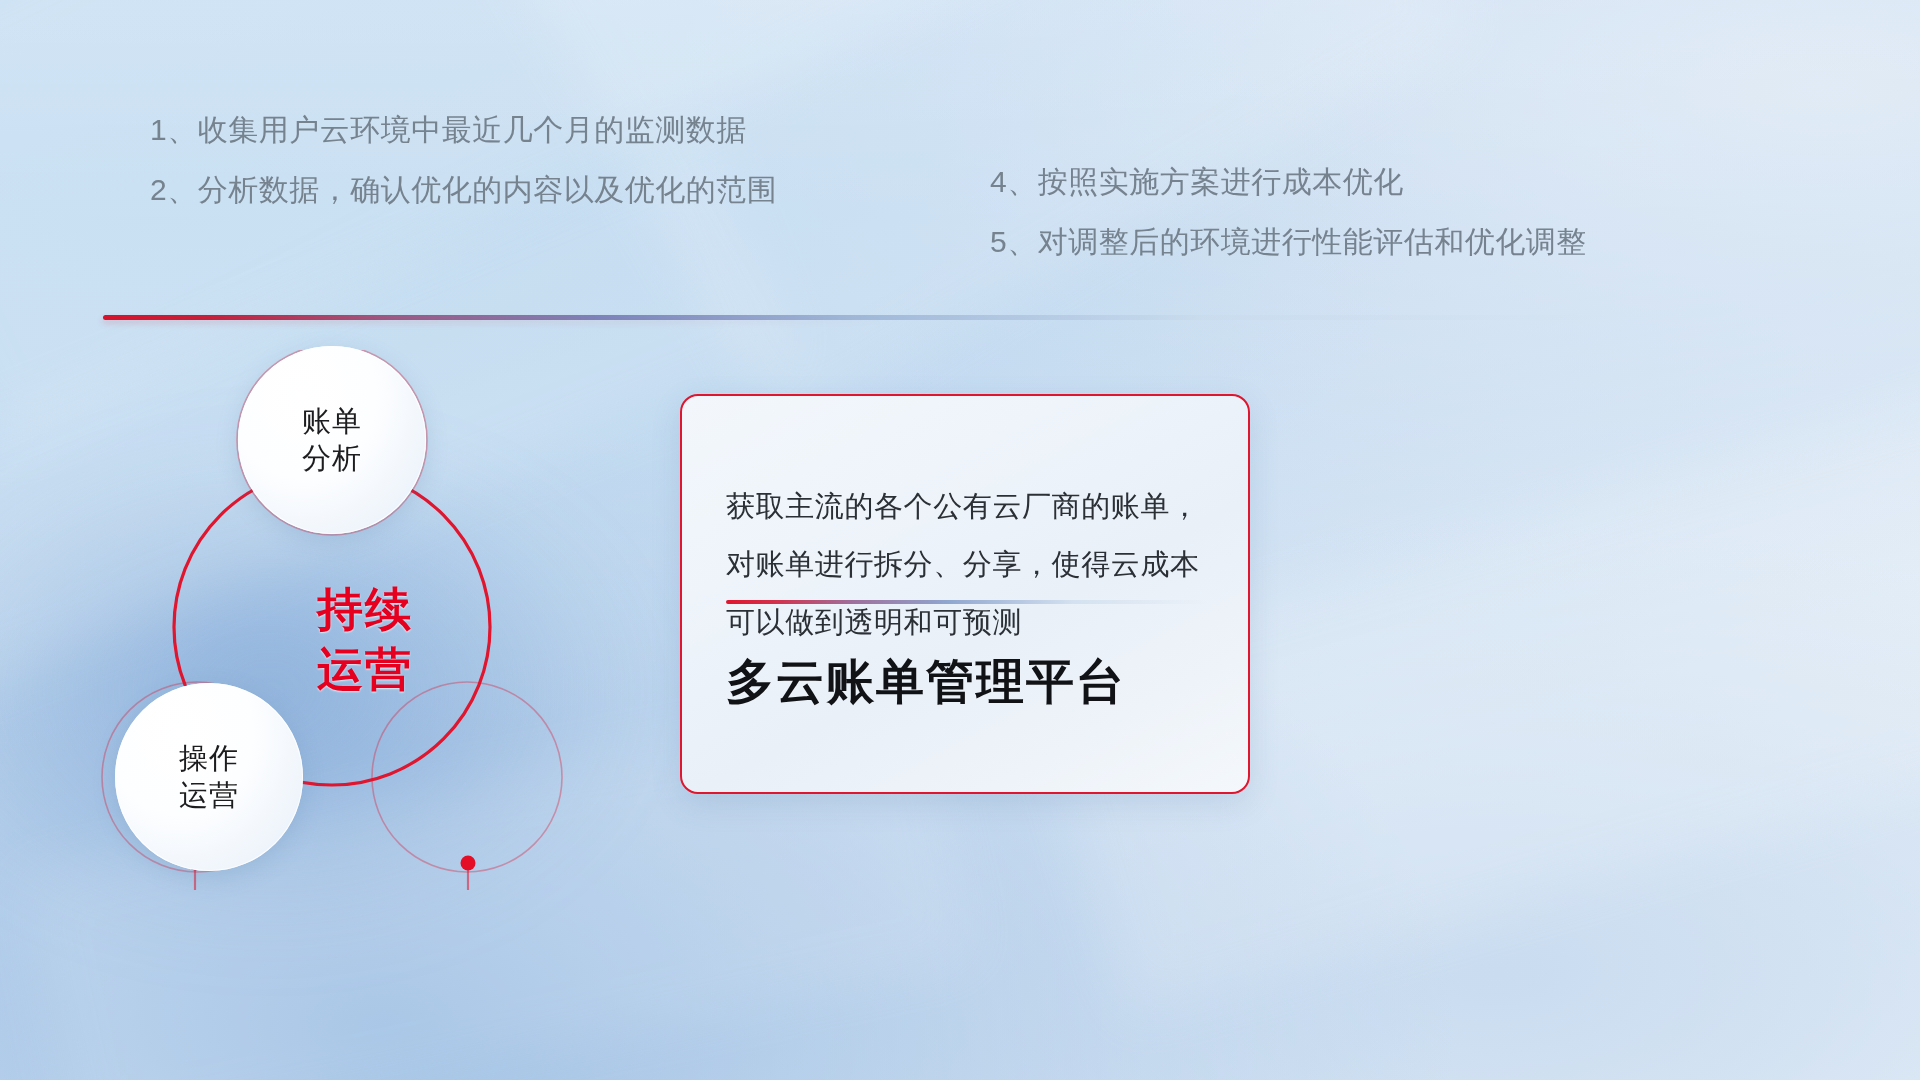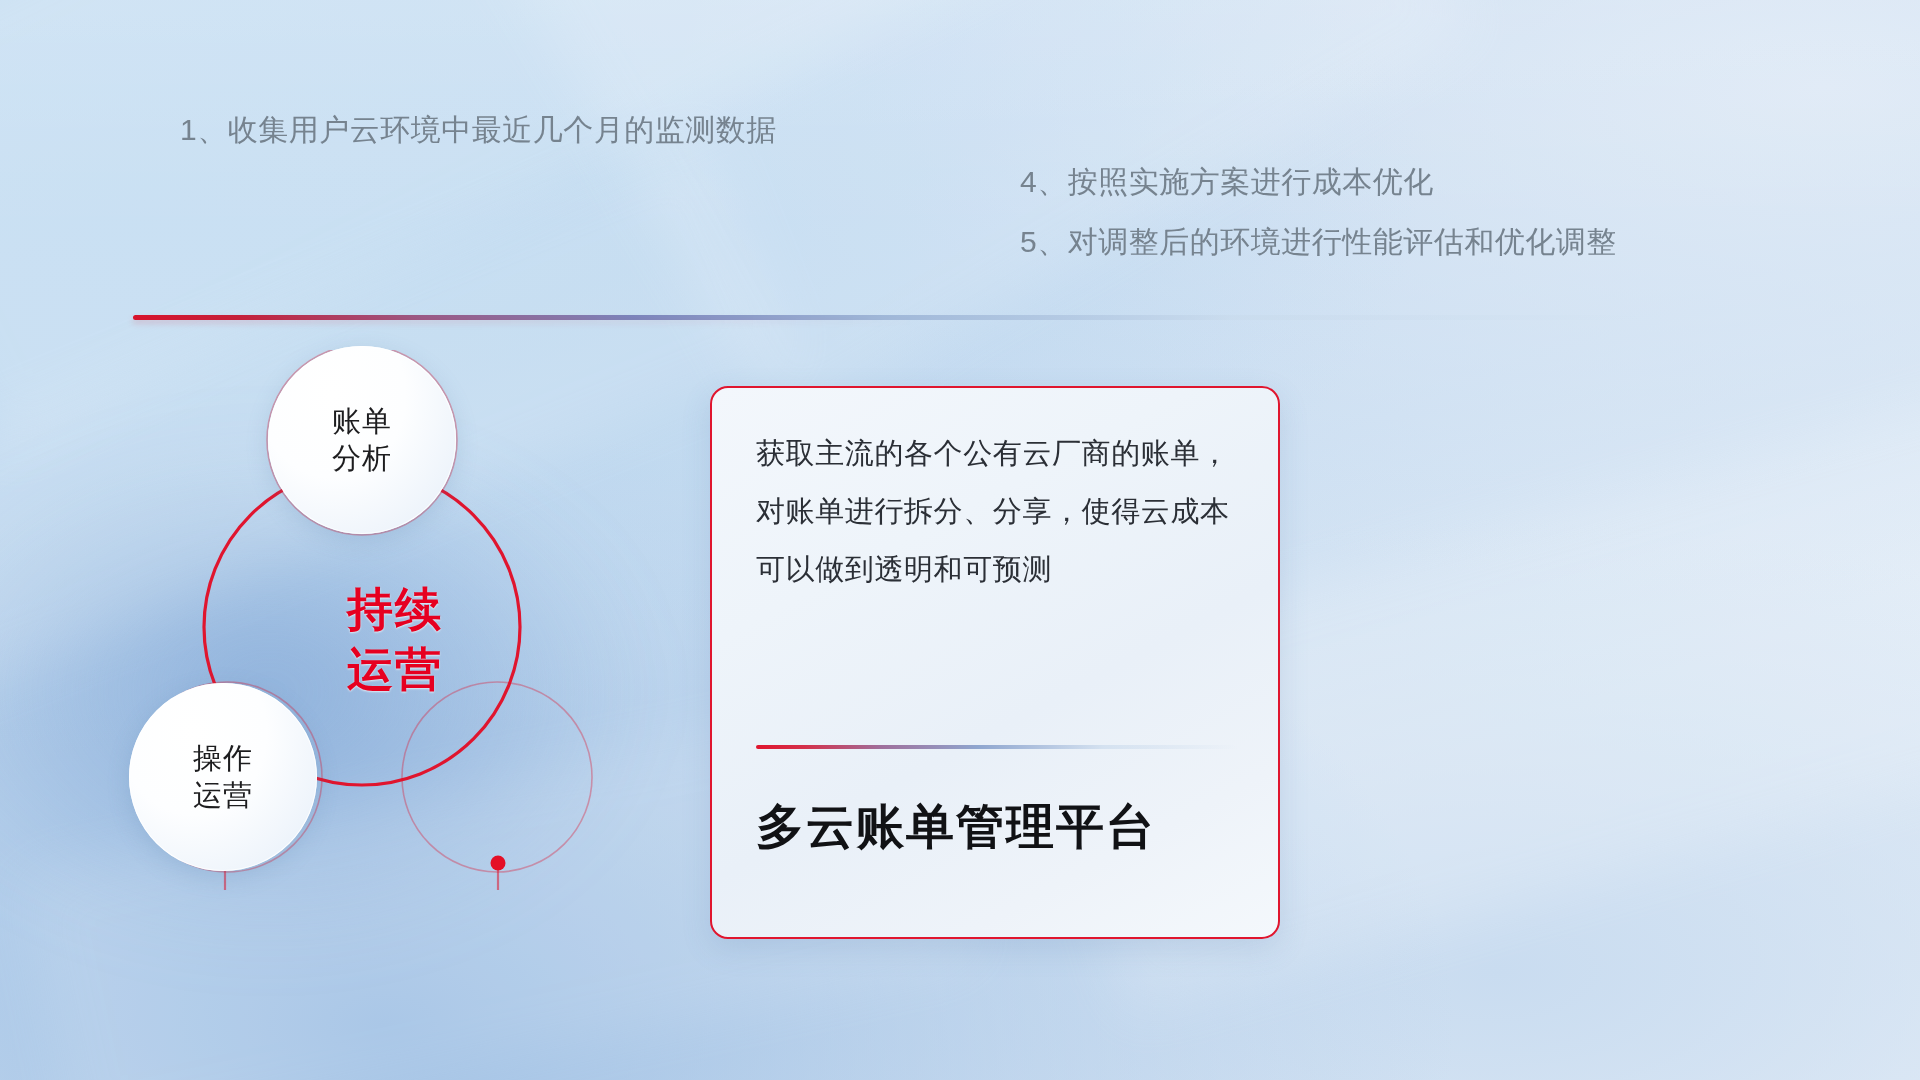--- a/index.html
+++ b/index.html
@@ -34,21 +34,21 @@
     position:absolute; left:-6%; top:40%; width:40%; height:48%;
     background:radial-gradient(ellipse at center, rgba(108,150,205,.55) 0%, rgba(108,150,205,0) 68%);
     filter:blur(40px);
   }
   .bg-vig {
     position:absolute; inset:0;
     background:linear-gradient(to bottom, rgba(255,255,255,.10), rgba(255,255,255,0) 22%);
   }
 
   
-  #page { position:absolute; inset:0; z-index:2;margin-left:30px; }
+  #page { position:absolute; inset:0; z-index:2; }
 
   
   .list {
     position:absolute;
     color:#76838f;
     font-size:30px;
     letter-spacing:.5px;
     white-space:nowrap;
   }
   .list .row { height:60px; line-height:60px; }
@@ -72,37 +72,37 @@
   #venn svg { position:absolute; inset:0; }
   .bubble {
     position:absolute; border-radius:50%;
     background:radial-gradient(ellipse at 34% 26%, #ffffff 0%, #fdfeff 42%, #eef4fb 78%, #e4edf7 100%);
     box-shadow:0 6px 22px rgba(90,130,175,.22), inset 0 0 0 1px rgba(255,255,255,.85);
     display:flex; flex-direction:column; align-items:center; justify-content:center;
     color:#1d1d1f; font-weight:normal; font-size:29px; line-height:1.28; letter-spacing:1px;
     text-align:center;
   }
   #bub-top   { left:143px; top:-4px;  width:188px; height:188px; }
-  #bub-left  { left:4px;   top:333px; width:188px; height:188px; }
+  #bub-left  { left:20px;   top:333px; width:188px; height:188px; }
   #bub-right { left:278px; top:333px; width:188px; height:188px; }
   #venn-center {
     position:absolute; left:175px; top:225px; width:190px; height:130px;
     display:flex; flex-direction:column; align-items:center; justify-content:center;
     color:#e60020; font-weight:bold; font-size:46px; line-height:1.3; letter-spacing:2px;
     text-shadow:0 1px 2px rgba(255,255,255,.7);
   }
 
   
   .card {
-    position:absolute; top:386px; width:570px; height:553px;
+    position:absolute; top:394px; width:570px; height:400px;
     border-radius:18px;
     border:2px solid #e0152e;
     background:linear-gradient(152deg,#f3f7fc 0%,#eef4fa 30%,#e9f0f8 58%,#eef3f9 80%,#f4f8fc 100%);
     box-shadow:0 10px 30px rgba(80,120,170,.16);
-    padding:36px 44px 0 44px;
+    padding:81px 44px 0 44px;
   }
   #card-1 { left:680px; }
   #card-2 { left:1283px; }
   .card-body {
     color:#2b2f36; font-size:29px; line-height:2.0; letter-spacing:.6px;
   }
   .card-rule {
     position:absolute; left:44px; bottom:188px; width:482px; height:4px;
     background:linear-gradient(to right,#e0152e 0%, #d4304a 10%, #9f6f9c 26%, #8fa6cf 46%, rgba(190,210,232,.5) 72%, rgba(210,226,240,0) 100%);
     border-radius:2px;
@@ -123,20 +123,21 @@
   <div class="bg-streak s3"></div>
   <div class="bg-streak s4"></div>
   <div class="bg-streak s5"></div>
   <div class="bg-vig"></div>
 </div>
 
 <div id="page">
 
   <div class="list" id="list-left">
     <div class="row">1、收集用户云环境中最近几个月的监测数据</div>
+    <div class="row">2、分析数据，确认优化的内容以及优化的范围</div>
   </div>
 
   <div class="list" id="list-right">
     <div class="row">4、按照实施方案进行成本优化</div>
     <div class="row">5、对调整后的环境进行性能评估和优化调整</div>
   </div>
 
   <div id="divider"></div>
 
   <div id="venn">

